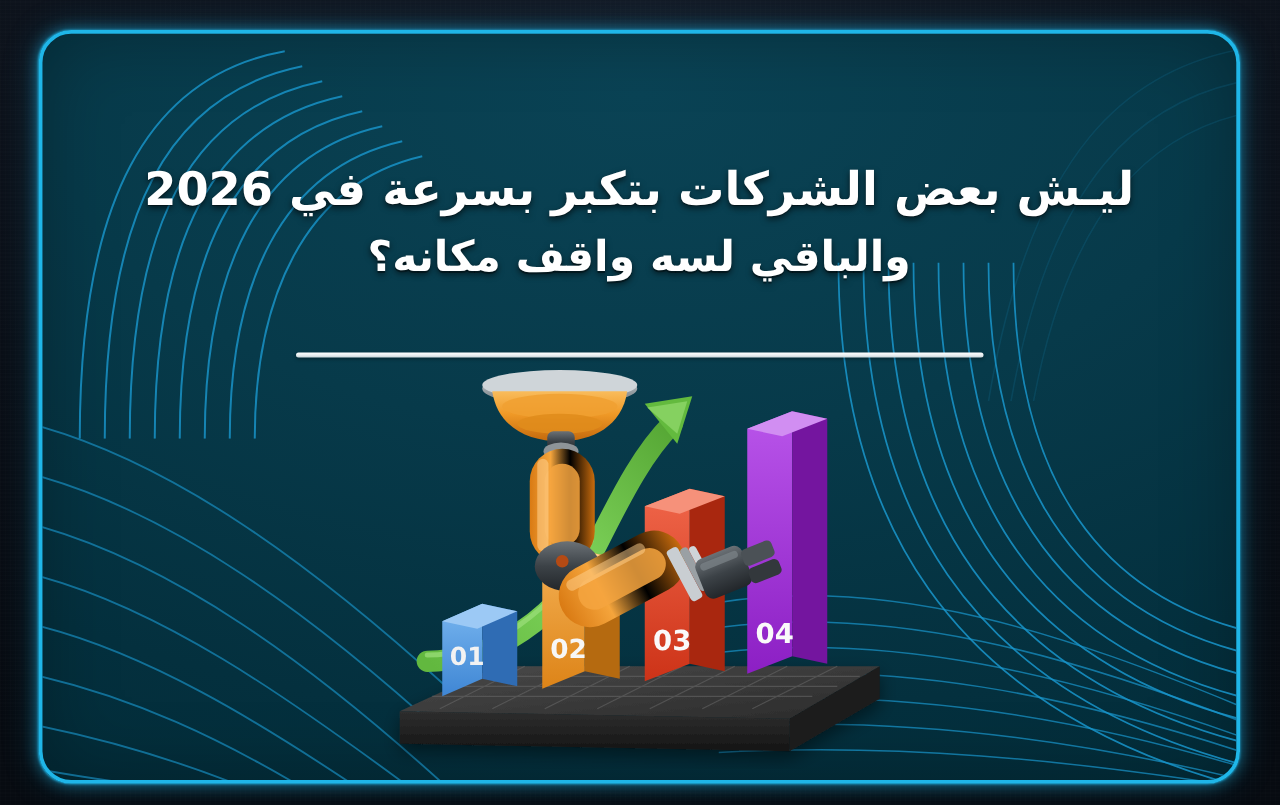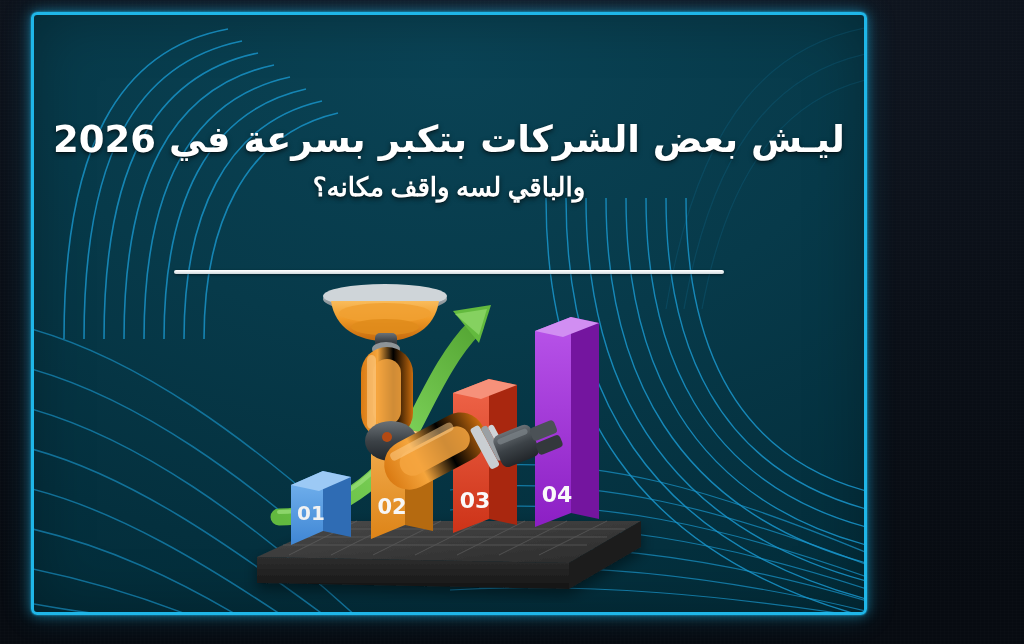--- a/index.html
+++ b/index.html
@@ -21,23 +21,23 @@
     background-image:
       repeating-linear-gradient(0deg, rgba(255,255,255,.020) 0 1px, transparent 1px 3px),
       repeating-linear-gradient(90deg, rgba(255,255,255,.016) 0 1px, transparent 1px 4px);
     opacity:.55;
     pointer-events:none;
   }
 
   
   #card {
     position:absolute;
-    left:31px; top:12px;
-    width:836px; height:603px;
-    border-radius:6px;
+    left:31px; top:24px;
+    width:961px; height:603px;
+    border-radius:26px;
     border:3px solid #1fb6e8;
     background:
       radial-gradient(130% 120% at 50% 8%, #0a4355 0%, #073a4a 38%, #04303e 70%, #022a36 100%);
     box-shadow:
       0 0 2px #1fb6e8,
       0 0 12px rgba(31,182,232,.55),
       0 0 30px rgba(31,182,232,.22),
       inset 0 0 60px rgba(0,0,0,.28);
     overflow:hidden;
   }
@@ -60,21 +60,21 @@
     color:#ffffff;
     font-size:37px;
     font-weight:700;
     letter-spacing:.2px;
     line-height:1.55;
     text-shadow:
       0 2px 5px rgba(0,0,0,.62),
       0 1px 0 rgba(0,0,0,.35);
     white-space:nowrap;
   }
-  #title-line-2 { font-size:26px;font-family:Liberation Serif, serif; }
+  #title-line-2 { font-size:34px; }
 
   #divider {
     position:absolute;
     left:50%; transform:translateX(-50%);
     top:255px;
     width:550px; height:4px;
     background:linear-gradient(180deg,#ffffff 0%, #e9eef0 55%, #c9d4d8 100%);
     border-radius:2px;
     box-shadow:0 1px 3px rgba(0,0,0,.45);
   }

